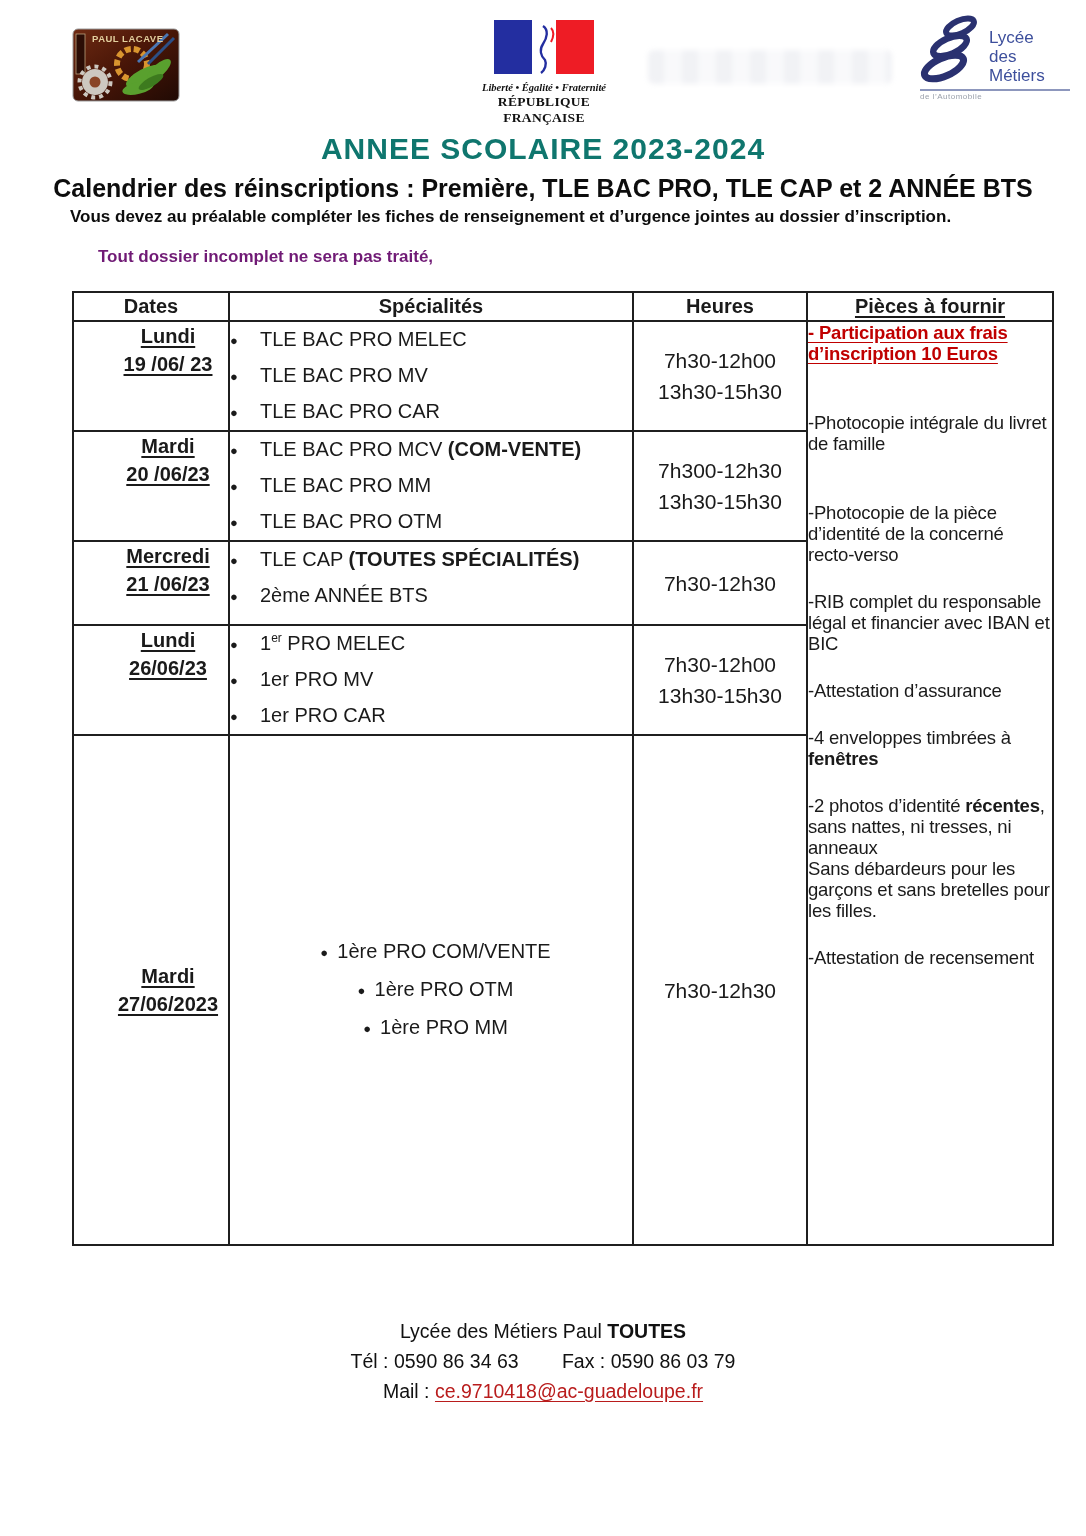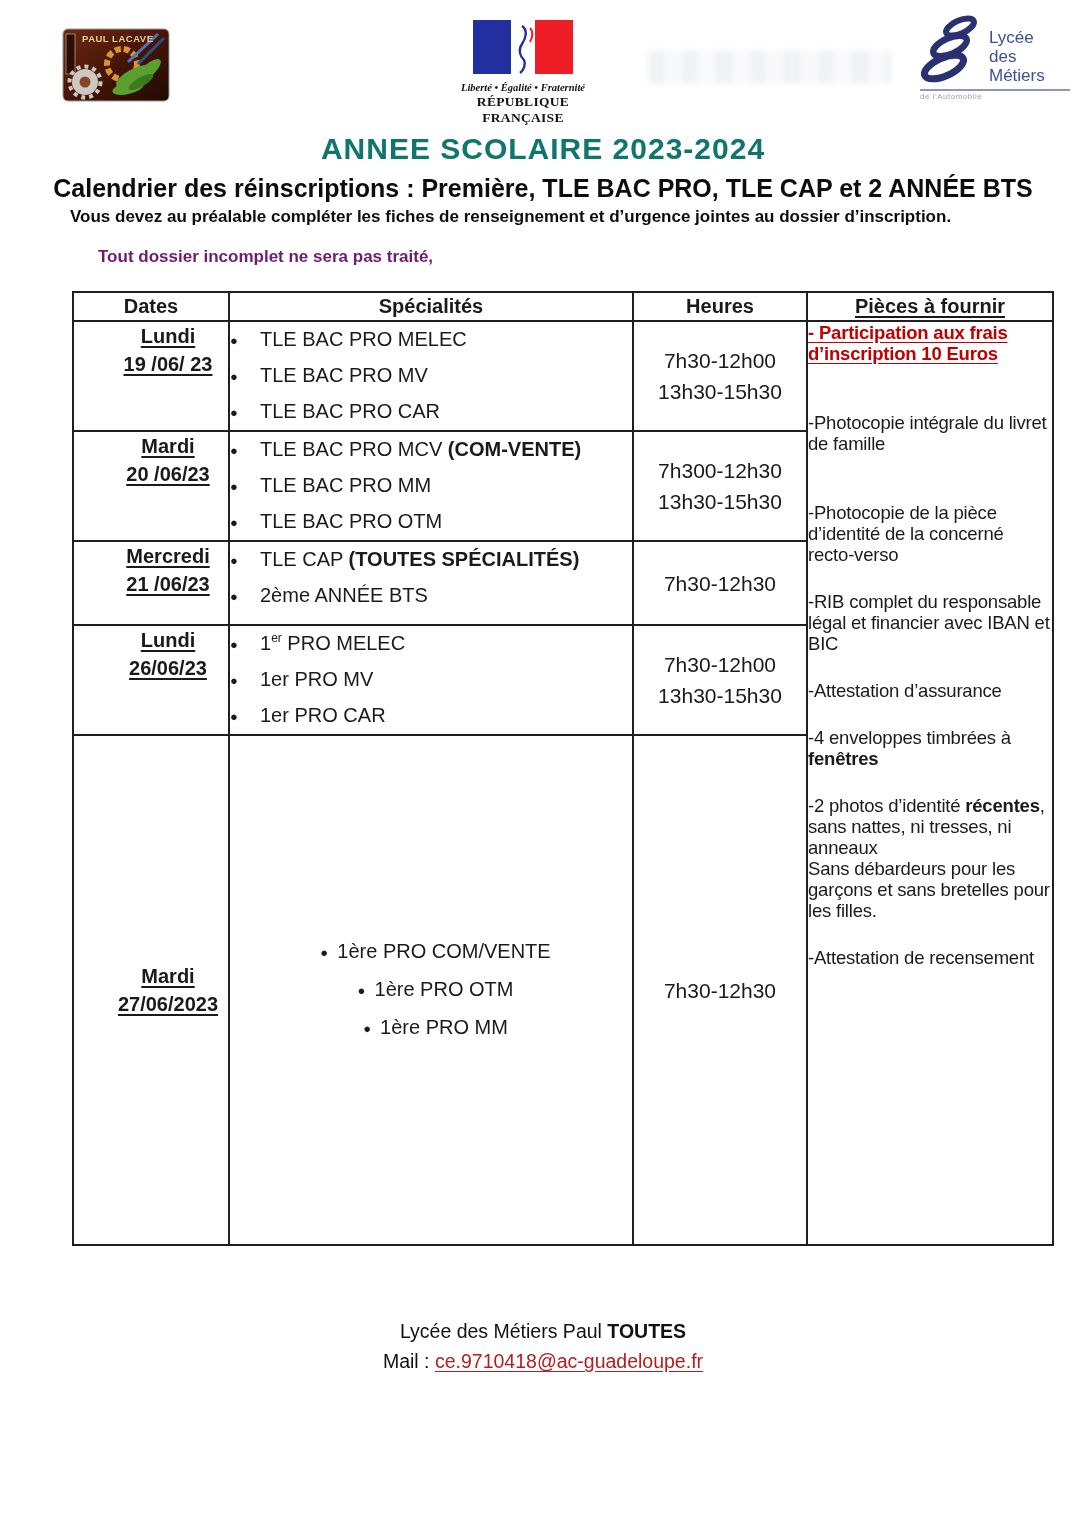--- a/index.html
+++ b/index.html
@@ -6,28 +6,28 @@
   body{
     width:1086px;height:1536px;background:#ffffff;
     font-family:"Liberation Sans",sans-serif;color:#1a1a1a;
     position:relative;overflow:hidden;
   }
   .b{font-weight:bold;}
   sup{font-size:12px;line-height:0;}
 
   
   .header{position:relative;height:118px;}
-  .school-logo{position:absolute;left:62px;top:28px;width:108px;height:74px;}
+  .school-logo{position:absolute;left:72px;top:28px;width:108px;height:74px;}
   .school-logo-title{
     position:absolute;left:20px;top:5px;z-index:2;
     font-size:9.5px;font-weight:bold;color:#e3cf9e;letter-spacing:.5px;
   }
   .school-logo svg{position:absolute;left:0;top:0;}
 
-  .republic-logo{position:absolute;left:460px;top:20px;width:126px;text-align:center;}
+  .republic-logo{position:absolute;left:481px;top:20px;width:126px;text-align:center;}
   .motto{font-family:"Liberation Serif",serif;font-style:italic;font-weight:bold;
     font-size:10.5px;margin-top:2px;color:#111;}
   .republic-name{font-family:"Liberation Serif",serif;font-weight:bold;
     font-size:13.5px;letter-spacing:.3px;color:#111;margin-top:1px;}
 
   .ghost-artifact{position:absolute;left:648px;top:50px;width:244px;height:34px;
     background:repeating-linear-gradient(90deg,#d4d7e1 0 16px,#edeef4 16px 34px);
     opacity:.32;filter:blur(2.5px);border-radius:6px;}
 
   .lycee-logo{position:absolute;left:920px;top:12px;width:150px;}
@@ -252,14 +252,15 @@
         </td>
         <td class="hours-cell">
           <div>7h30-12h30</div>
         </td>
       </tr>
     </tbody>
 </table>
 
 <div class="footer">
   <div><span>Lycée des Métiers Paul </span><span class="b">TOUTES</span></div>
+  <div class="pre">Tél : 0590 86 34 63        Fax : 0590 86 03 79</div>
   <div><span>Mail : </span><a href="#" class="mail-link">ce.9710418@ac-guadeloupe.fr</a></div>
 </div>
 
 </body></html>

